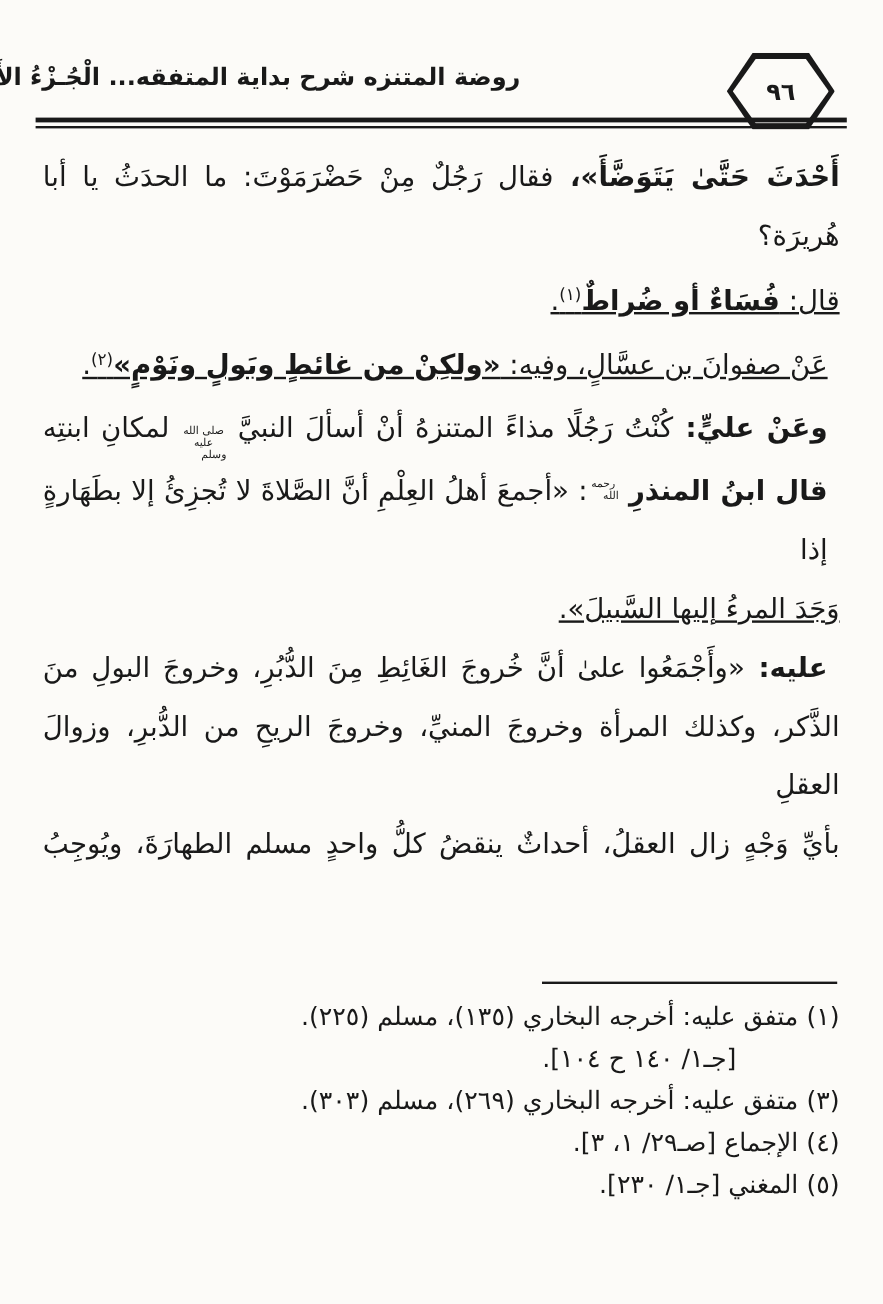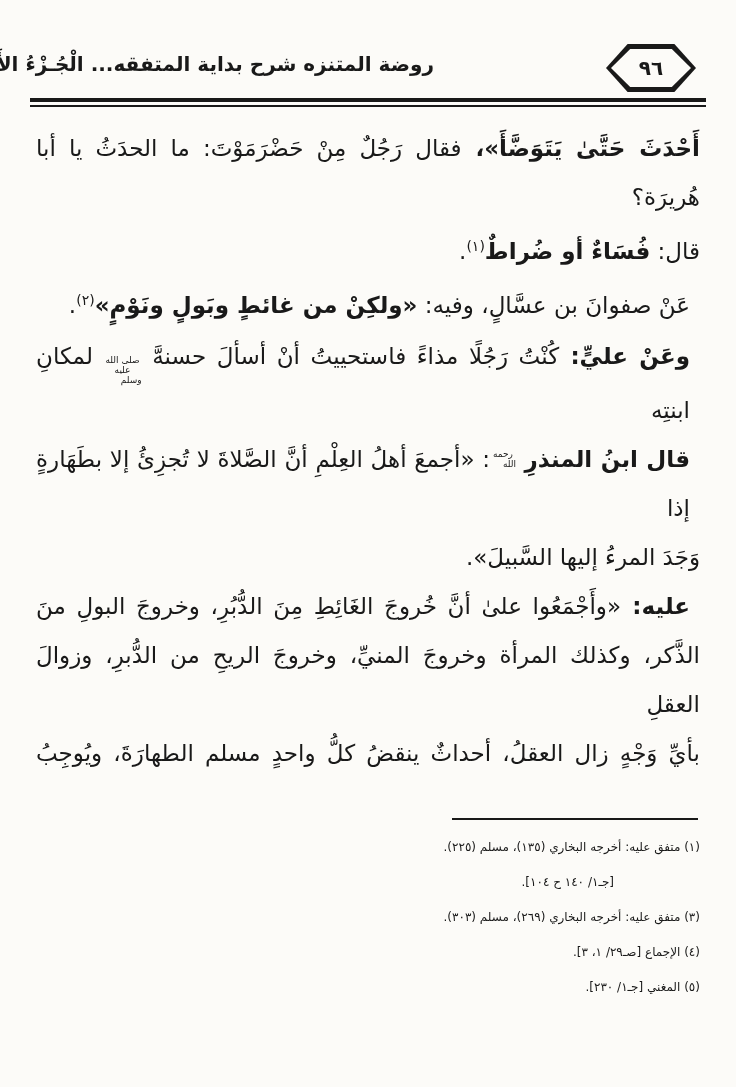--- a/index.html
+++ b/index.html
@@ -10,57 +10,57 @@
     font-family:"DejaVu Sans", sans-serif;
   }
   
   .header { position:relative; height:108px; }
   .title {
     position:absolute; left:34px; top:52px; width:400px;
     font-size:20px; font-weight:bold; white-space:nowrap;
     text-align:left; direction:rtl;
   }
   .badge-outer {
-    position:absolute; right:40px; top:44px; width:90px; height:48px;
+    position:absolute; right:40px; top:44px; width:90px; height:64px;
     background:#191919;
     clip-path:polygon(24% 0%, 76% 0%, 100% 50%, 76% 100%, 24% 100%, 0% 50%);
   }
   .badge-inner {
     position:absolute; left:5px; top:5px; right:5px; bottom:5px;
     background:#fcfbf8;
     clip-path:polygon(24% 0%, 76% 0%, 100% 50%, 76% 100%, 24% 100%, 0% 50%);
     display:flex; align-items:center; justify-content:center;
   }
   .badge-num { font-size:20px; font-weight:bold; letter-spacing:2px; }
   .rules {
     position:absolute; left:30px; right:30px; top:98px;
     height:9px; border-top:4px solid #191919; border-bottom:2px solid #191919;
   }
   
   .body {
     margin-top:16px; padding:0 36px; height:690px; overflow:hidden;
     font-size:23px; direction:rtl;
   }
   .line { line-height:49px; text-align:justify; text-align-last:justify; }
-  .line.end { text-align-last:right; }
+  .line.end { text-align-last:right;text-decoration:underline; }
   .line.ind { padding-right:10px; }
   .b { font-weight:bold; }
   .fnref { font-size:14px; vertical-align:8px; font-weight:normal; }
   .honorific {
     display:inline-block; text-align:center; vertical-align:middle;
     font-size:9px; line-height:1.1; font-weight:normal;
   }
   .honorific.saw { width:38px;margin-top:26px; }
   .honorific.rah { width:26px; }
   
   .fn-sep {
     width:246px; margin:4px 38px 0 auto;
     border-top:2px solid #191919;
   }
-  .footnotes { padding:10px 36px 0; font-size:12px; direction:rtl; }
+  .footnotes { padding:10px 36px 0; font-size:21px; direction:rtl; }
   .fn-line { line-height:35px; text-align:right; }
   .fn-line.ind { padding-right:86px; }
 </style>
 </head>
 <body>
 
 <div class="page">
 
   <div class="header">
     <div class="title">روضة المتنزه شرح بداية المتفقه... الْجُـزْءُ الأَوَّل</div>
@@ -69,21 +69,21 @@
         <span class="badge-num">٩٦</span>
       </div>
     </div>
     <div class="rules"></div>
   </div>
 
   <div class="body" id="body-text">
       <div class="line"><span class="b">أَحْدَثَ حَتَّىٰ يَتَوَضَّأَ»، </span><span>فقال رَجُلٌ مِنْ حَضْرَمَوْتَ: ما الحدَثُ يا أبا هُريرَة؟</span></div>
       <div class="line end"><span>قال: </span><span class="b">فُسَاءٌ أو ضُراطٌ</span><span class="fnref">(١)</span><span>.</span></div>
       <div class="line end ind"><span>عَنْ صفوانَ بن عسَّالٍ، وفيه: </span><span class="b">«ولكِنْ من غائطٍ وبَولٍ ونَوْمٍ»</span><span class="fnref">(٢)</span><span>.</span></div>
-      <div class="line ind"><span class="b">وعَنْ عليٍّ: </span><span>كُنْتُ رَجُلًا مذاءً فاستحييتُ أنْ أسألَ حسنهَّ </span><span class="honorific saw">صلى الله عليه وسلم</span><span> لمكانِ ابنتِه</span></div>
+      <div class="line ind"><span class="b">وعَنْ عليٍّ: </span><span>كُنْتُ رَجُلًا مذاءً المتنزهُ أنْ أسألَ النبيَّ </span><span class="honorific saw">صلى الله عليه وسلم</span><span> لمكانِ ابنتِه</span></div>
       <div class="line ind"><span class="b">قال ابنُ المنذرِ </span><span class="honorific rah">رحمه الله</span><span>: «أجمعَ أهلُ العِلْمِ أنَّ الصَّلاةَ لا تُجزِئُ إلا بطَهَارةٍ إذا</span></div>
       <div class="line end"><span>وَجَدَ المرءُ إليها السَّبيلَ».</span></div>
       <div class="line ind"><span class="b">عليه: </span><span>«وأَجْمَعُوا علىٰ أنَّ خُروجَ الغَائِطِ مِنَ الدُّبُرِ، وخروجَ البولِ منَ</span></div>
       <div class="line"><span>الذَّكر، وكذلك المرأة وخروجَ المنيِّ، وخروجَ الريحِ من الدُّبرِ، وزوالَ العقلِ</span></div>
       <div class="line"><span>بأيِّ وَجْهٍ زال العقلُ، أحداثٌ ينقضُ كلُّ واحدٍ مسلم الطهارَةَ، ويُوجِبُ</span></div>
     </div>
 
   <div class="fn-sep"></div>
 
   <div class="footnotes" id="footnotes">

